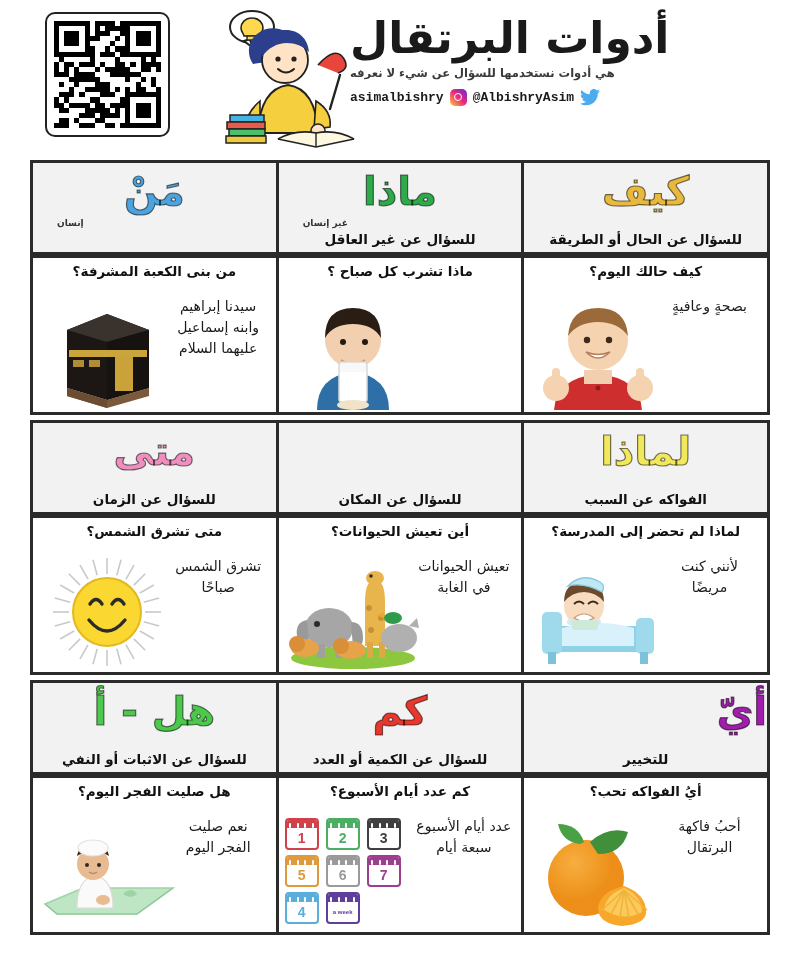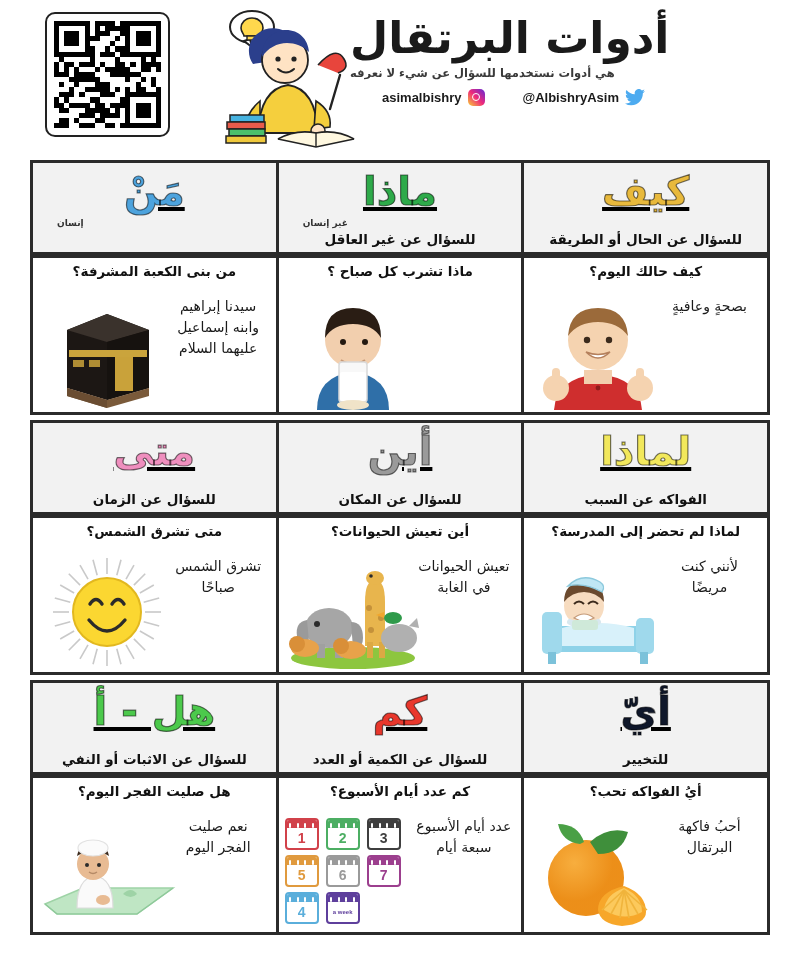--- a/index.html
+++ b/index.html
@@ -33,31 +33,31 @@
   }
   .subtitle {
     margin-top: 4px; font-size: 11.5px; font-weight: bold; color: #3a3a3a;
     direction: rtl; text-align: left; letter-spacing: 0px;
   }
   .handles {
     margin-top: 9px; display: flex; flex-direction: row-reverse;
     justify-content: flex-end; align-items: center; gap: 6px; direction: ltr;
   }
   .handles .htxt { font-size: 13px; font-weight: bold; color: #1a1a1a;
-     font-family: Liberation Sans, sans-serif; margin-left: 32px; }
+     font-family: Liberation Mono, monospace; }
   .tw-icon { width: 20px; height: 17px; }
   .ig-icon { width: 17px; height: 17px; border-radius: 5px;
      background: linear-gradient(45deg,#f9ce34,#ee2a7b,#6228d7);
      display: inline-flex; align-items: center; justify-content: center; }
   .ig-icon span { width: 8px; height: 8px; border: 1.6px solid #fff; border-radius: 50%; display: block; }
 
   
   .grid { position: absolute; left: 30px; top: 160px; width: 740px; }
   .block { margin-bottom: 5px; }
-  .row { display: flex; flex-direction: row-reverse; width: 100%; text-decoration: underline; }
+  .row { display: flex; flex-direction: row-reverse; width: 100%; }
   .cell { flex: 1 1 0; position: relative; }
 
   
   .hdr-cell {
     border: 3px solid #2b2b2b; background: #f2f2f2;
     height: 95px; margin-left: -3px; position: relative; overflow: hidden;
   }
   .hdr-cell:first-child { margin-left: 0; }
   .word { text-align: center; font-size: 40px; font-weight: bold;
     line-height: 1; padding-top: 8px; letter-spacing: -1px;
@@ -652,21 +652,20 @@
           </div>
         </div>
       </div>
       <div class="block">
         <div class="row">
           <div class="cell hdr-cell">
             <div class="word" style="color: rgb(239, 143, 190);">متى</div>
             <div class="desc">للسؤال عن الزمان</div>
           </div>
           <div class="cell hdr-cell">
-            <div class="word" style="color: rgb(154, 154, 154);">أين</div>
             <div class="desc">للسؤال عن المكان</div>
           </div>
           <div class="cell hdr-cell">
             <div class="word" style="color: rgb(242, 232, 92);">لماذا</div>
             <div class="desc">الفواكه عن السبب</div>
           </div>
         </div>
         <div class="row">
           <div class="cell ex-cell">
             <div class="question">متى تشرق الشمس؟</div>
@@ -765,21 +764,21 @@
         <div class="row">
           <div class="cell hdr-cell">
             <div class="word" style="color: rgb(76, 201, 76);">هل - أ</div>
             <div class="desc">للسؤال عن الاثبات أو النفي</div>
           </div>
           <div class="cell hdr-cell">
             <div class="word" style="color: rgb(232, 55, 44);">كم</div>
             <div class="desc">للسؤال عن الكمية أو العدد</div>
           </div>
           <div class="cell hdr-cell">
-            <div class="word" style="color: #0f172a;">أيّ</div>
+            <div class="word" style="color: #a21caf; text-align: right;">أيّ</div>
             <div class="desc">للتخيير</div>
           </div>
         </div>
         <div class="row">
           <div class="cell ex-cell">
             <div class="question">هل صليت الفجر اليوم؟</div>
             <div class="answer">نعم صليت الفجر اليوم</div>
             <div class="art"><svg width="100%" height="100%" preserveAspectRatio="xMidYMax meet" viewBox="0 0 140 118">
       <g>
                   <path d="M8 92 L46 76 L136 76 L100 102 L20 102z" fill="#bfe6c4" stroke="#9ed3a6" stroke-width="1.5"></path>

